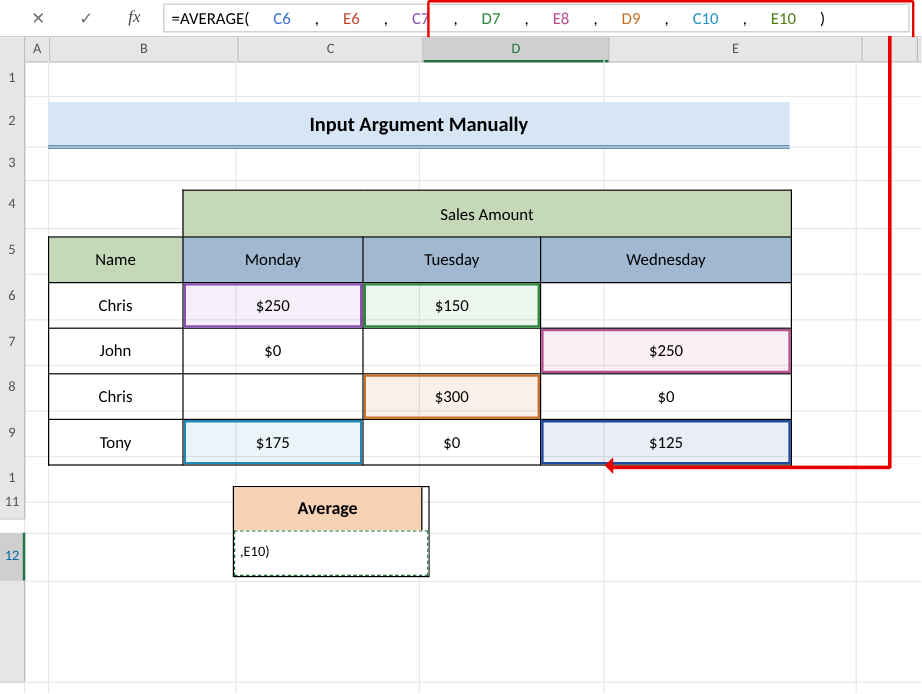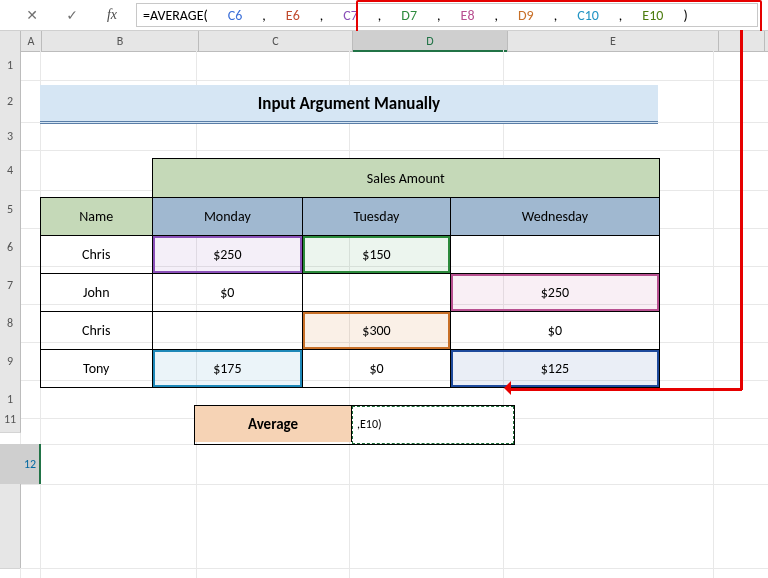--- a/index.html
+++ b/index.html
@@ -12,39 +12,39 @@
   .fx { color: #4a4a4a; font-style: italic; font-family: "Times New Roman", serif; font-size: 14px; }
   .formula { flex: 1; height: 22px; border: 1px solid #c8c8c8; margin: 0 10px 0 4px; display: flex; align-items: center; padding: 0 6px; font-size: 14px; background: #fff; gap: 20px; }
   .formula-hl { position: absolute; top: 0; left: 356px; right: 6px; height: 30px; border: 2.5px solid #e60000; border-radius: 2px; pointer-events: none; }
   .colh-row { height: 20px; display: flex; border-bottom: 1px solid #bcbcbc; background: #e6e6e6; }
   .corner { width: 20px; border-right: 1px solid #bcbcbc; }
   .colh { border-right: 1px solid #bcbcbc; display: flex; align-items: center; justify-content: center; color: #555; font-size: 12px; background: #e6e6e6; position: relative; }
   .colh.sel { background: #cfcfcf; color: #217346; }
   .colh.sel::after { content: ""; position: absolute; bottom: -1px; left: 0; right: 0; height: 2px; background: #217346; }
   .grid { position: absolute; top: 50px; left: 0; right: 0; bottom: 0; }
   .rh { position: absolute; left: 0; width: 20px; border-right: 1px solid #bcbcbc; border-bottom: 1px solid #d4d4d4; background: #e6e6e6; color: #555; display: flex; align-items: center; justify-content: center; font-size: 12px; }
-  .rh.sel { background: #cfcfcf; color: #0369a1; padding-left: 20px; }
+  .rh.sel { background: #cfcfcf; color: #0369a1; }
   .rh.sel::after { content: ""; position: absolute; right: -1px; top: 0; bottom: 0; width: 2px; background: #217346; }
   .faint-v { position: absolute; top: 0; bottom: 0; width: 1px; background: #e8e8e8; }
   .faint-h { position: absolute; left: 20px; right: 0; height: 1px; background: #e8e8e8; }
   .content { position: absolute; left: 40px; top: 35px; }
   .titlebox { width: 618px; height: 36px; background: #d6e6f4; border-bottom: 3.5px double #5a7ea8; display: flex; align-items: center; justify-content: center; font-size: 17px; font-weight: bold; }
   .tbl { width: 620px; margin-top: 34px; border-collapse: collapse; }
   .tbl td, .tbl th { border: 1.5px solid #000; height: 35px; text-align: center; font-size: 14px; font-weight: normal; }
   .gh { background: #c5d9b8; font-weight: bold; font-size: 15px; }
   .bh { background: #a0b8d0; font-weight: bold; font-size: 15px; }
   .sel-c6 { box-shadow: inset 0 0 0 2px #2c5dc8; background: rgba(60,100,210,0.08); position: relative; }
   .sel-e6 { box-shadow: inset 0 0 0 2px #c04028; background: rgba(200,80,60,0.10); position: relative; }
   .sel-c7 { box-shadow: inset 0 0 0 2px #8a50b8; background: rgba(150,100,190,0.10); position: relative; }
   .sel-d7 { box-shadow: inset 0 0 0 2px #2c8a3c; background: rgba(70,160,90,0.10); position: relative; }
   .sel-e8 { box-shadow: inset 0 0 0 2px #b85090; background: rgba(200,100,160,0.10); position: relative; }
   .sel-d9 { box-shadow: inset 0 0 0 2px #c87028; background: rgba(210,130,60,0.12); position: relative; }
   .sel-c10 { box-shadow: inset 0 0 0 2px #1e88b8; background: rgba(60,150,200,0.10); position: relative; }
   .sel-e10 { box-shadow: inset 0 0 0 2px #1e4a9c; background: rgba(50,90,170,0.10); position: relative; }
-  .avgbox { position: absolute; top: 320px; left: 154px; display: flex; border: 1.5px solid #000; }
+  .avgbox { position: absolute; top: 320px; left: 154px; display: flex; border: 1.5px solid #000; flex-direction: column; }
   .avg-lbl { width: 156px; height: 36px; background: #f6d3b5; border-right: 1.5px solid #000; display: flex; align-items: center; justify-content: center; font-weight: bold; font-size: 15px; }
   .avg-val { width: 152px; height: 36px; display: flex; align-items: center; justify-content: flex-start; padding: 0 4px; font-size: 12px; line-height: 1.1; background: #fff; border: 1.5px dashed #1f6e3a; }
   .arrow { position: absolute; pointer-events: none; }
   .arrow .vline { position: absolute; width: 2.5px; background: #e60000; }
   .arrow .hline { position: absolute; height: 2.5px; background: #e60000; }
   .arrow .head { position: absolute; width: 0; height: 0; border: 7px solid transparent; border-right-color: #e60000; }
   .colA{width:20px}.colB{width:156px}.colC{width:153px}.colD{width:154px}.colE{width:210px}.colLast{width:45px}
   .f-C6{color:#3b6fd8}.f-E6{color:#c04b2e}.f-C7{color:#8a50b8}.f-D7{color:#2c8a3c}.f-E8{color:#b85090}.f-D9{color:#c87028}.f-C10{color:#2294c4}.f-E10{color:#4d7c0f}
 </style>
 </head>

